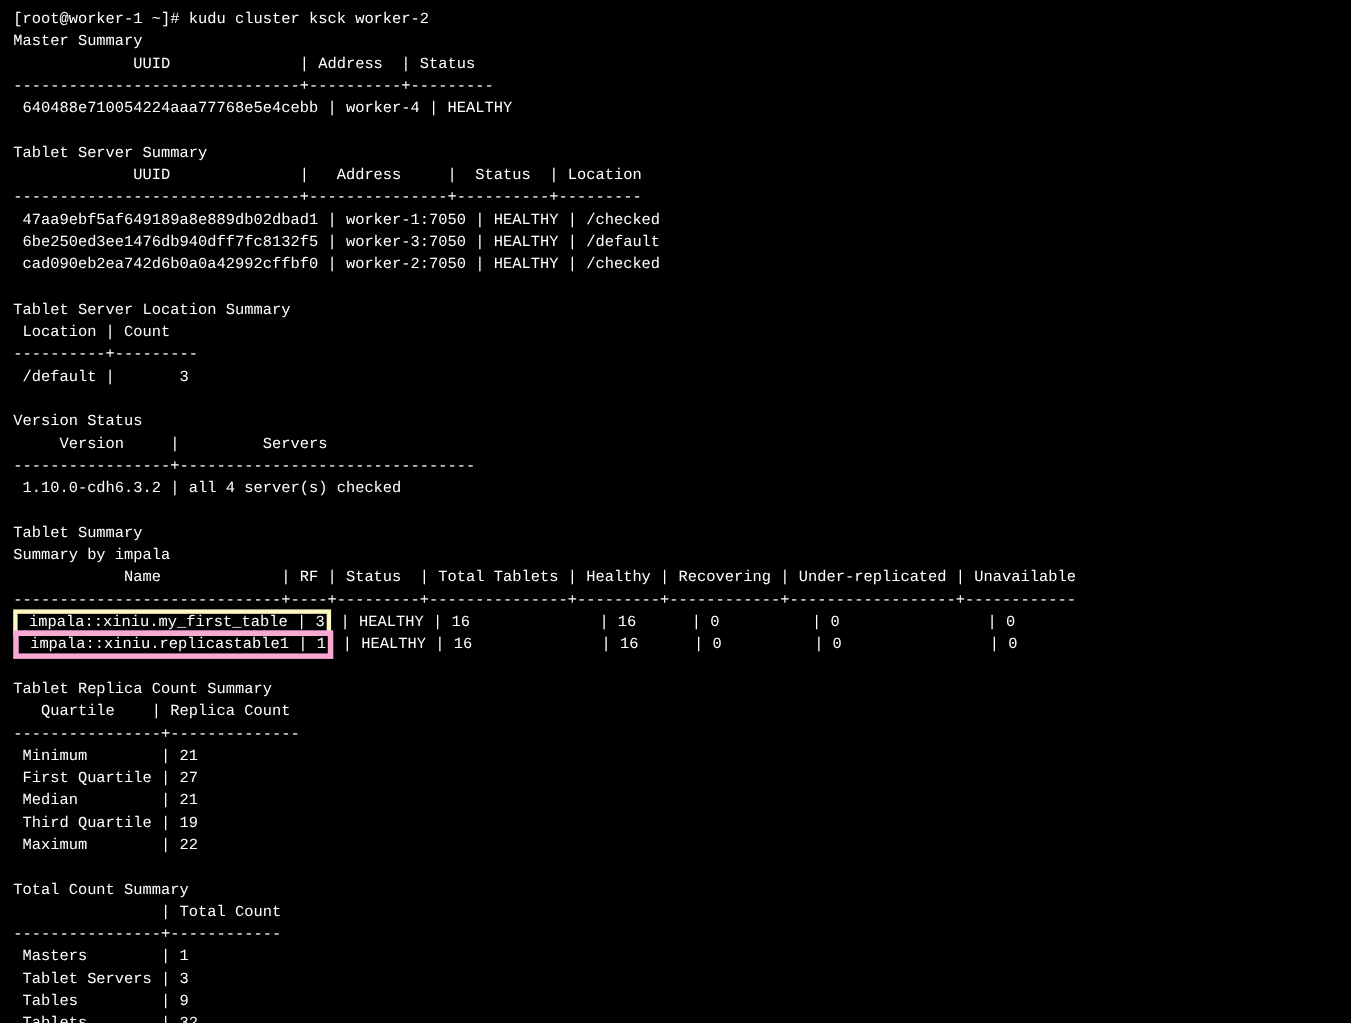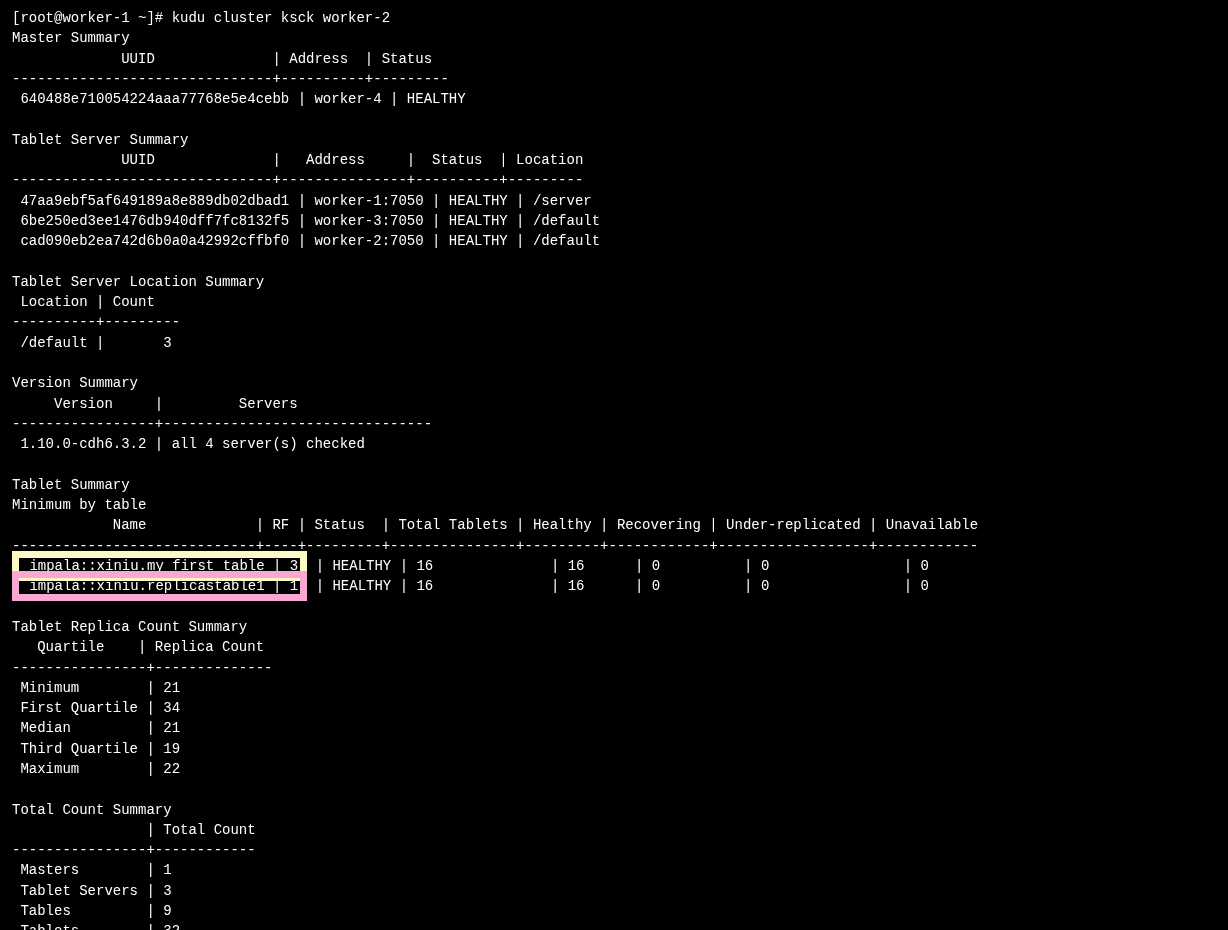--- a/index.html
+++ b/index.html
@@ -33,46 +33,46 @@
 <div class="terminal-content">
   <pre><span>[root@worker-1 ~]# kudu cluster ksck worker-2</span>
 <span>Master Summary</span>
 <span>             UUID              | Address  | Status</span>
 <span>-------------------------------+----------+---------</span>
 <span> 640488e710054224aaa77768e5e4cebb | worker-4 | HEALTHY</span>
 
 <span>Tablet Server Summary</span>
 <span>             UUID              |   Address     |  Status  | Location</span>
 <span>-------------------------------+---------------+----------+---------</span>
-<span> 47aa9ebf5af649189a8e889db02dbad1 | worker-1:7050 | HEALTHY | /server</span>
+<span> 47aa9ebf5af649189a8e889db02dbad1 | worker-1:7050 | HEALTHY | /checked</span>
 <span> 6be250ed3ee1476db940dff7fc8132f5 | worker-3:7050 | HEALTHY | /default</span>
-<span> cad090eb2ea742d6b0a0a42992cffbf0 | worker-2:7050 | HEALTHY | /default</span>
+<span> cad090eb2ea742d6b0a0a42992cffbf0 | worker-2:7050 | HEALTHY | /checked</span>
 
 <span>Tablet Server Location Summary</span>
 <span> Location | Count</span>
 <span>----------+---------</span>
 <span> /default |       3</span>
 
-<span>Version Summary</span>
+<span>Version Status</span>
 <span>     Version     |         Servers</span>
 <span>-----------------+--------------------------------</span>
 <span> 1.10.0-cdh6.3.2 | all 4 server(s) checked</span>
 
 <span>Tablet Summary</span>
-<span>Minimum by table</span>
+<span>Summary by impala</span>
 <span>            Name             | RF | Status  | Total Tablets | Healthy | Recovering | Under-replicated | Unavailable</span>
 <span>-----------------------------+----+---------+---------------+---------+------------+------------------+------------</span>
-<span><span style="display:inline;border:7px solid #fef9c3;padding:0 2px;"> impala::xiniu.my_first_table | 3</span> | HEALTHY | 16              | 16      | 0          | 0                | 0</span>
-<span><span style="display:inline;border:7px solid #f9a8d4;padding:0 2px;"> impala::xiniu.replicastable1 | 1</span> | HEALTHY | 16              | 16      | 0          | 0                | 0</span>
+<span><span style="display:inline;border:4px solid #fef9c3;padding:0 2px;"> impala::xiniu.my_first_table | 3</span> | HEALTHY | 16              | 16      | 0          | 0                | 0</span>
+<span><span style="display:inline;border:5px solid #f9a8d4;padding:0 2px;"> impala::xiniu.replicastable1 | 1</span> | HEALTHY | 16              | 16      | 0          | 0                | 0</span>
 
 <span>Tablet Replica Count Summary</span>
 <span>   Quartile    | Replica Count</span>
 <span>----------------+--------------</span>
 <span> Minimum        | 21</span>
-<span> First Quartile | 34</span>
+<span> First Quartile | 27</span>
 <span> Median         | 21</span>
 <span> Third Quartile | 19</span>
 <span> Maximum        | 22</span>
 
 <span>Total Count Summary</span>
 <span>                | Total Count</span>
 <span>----------------+------------</span>
 <span> Masters        | 1</span>
 <span> Tablet Servers | 3</span>
 <span> Tables         | 9</span>

